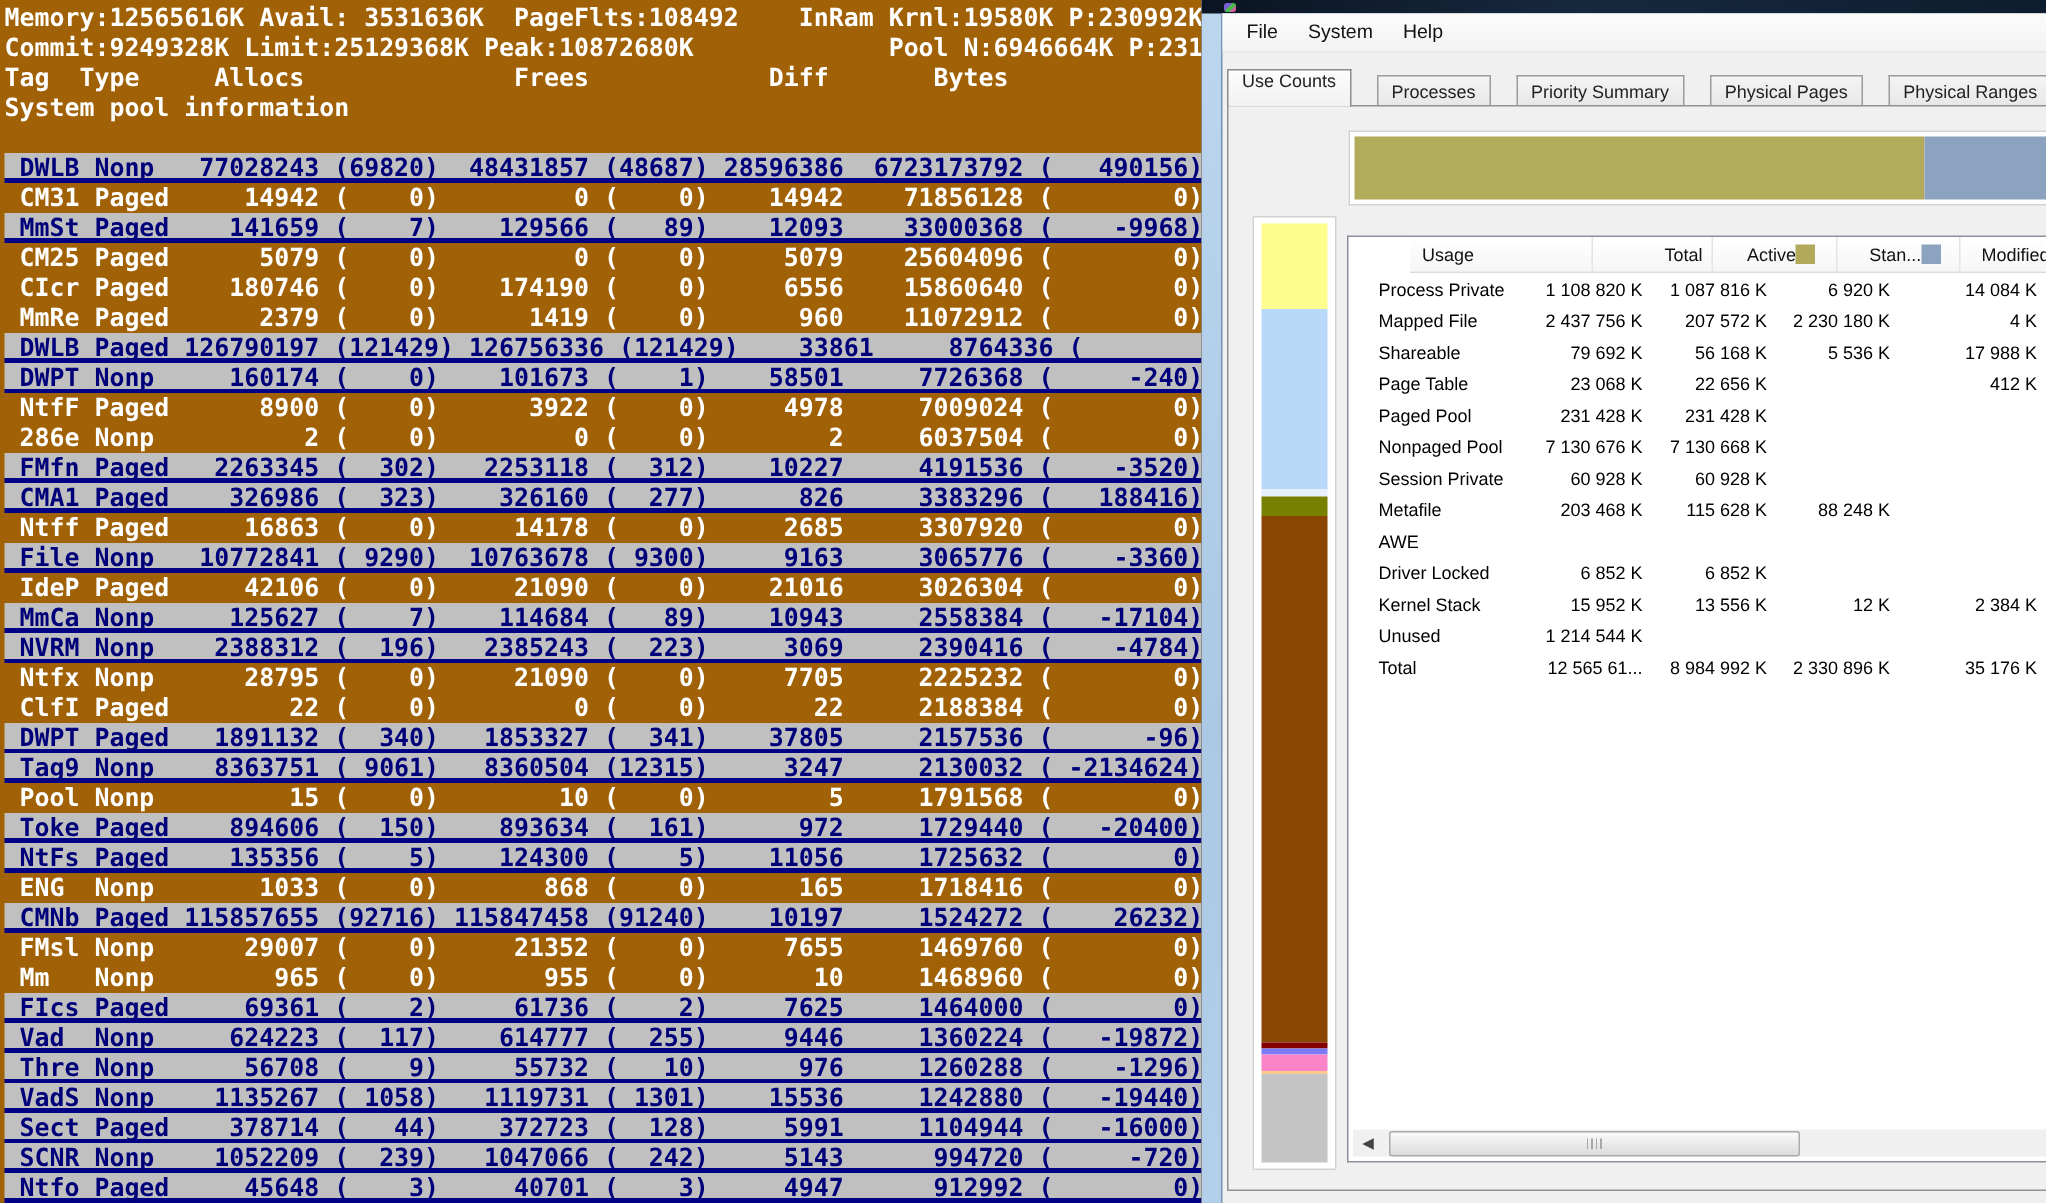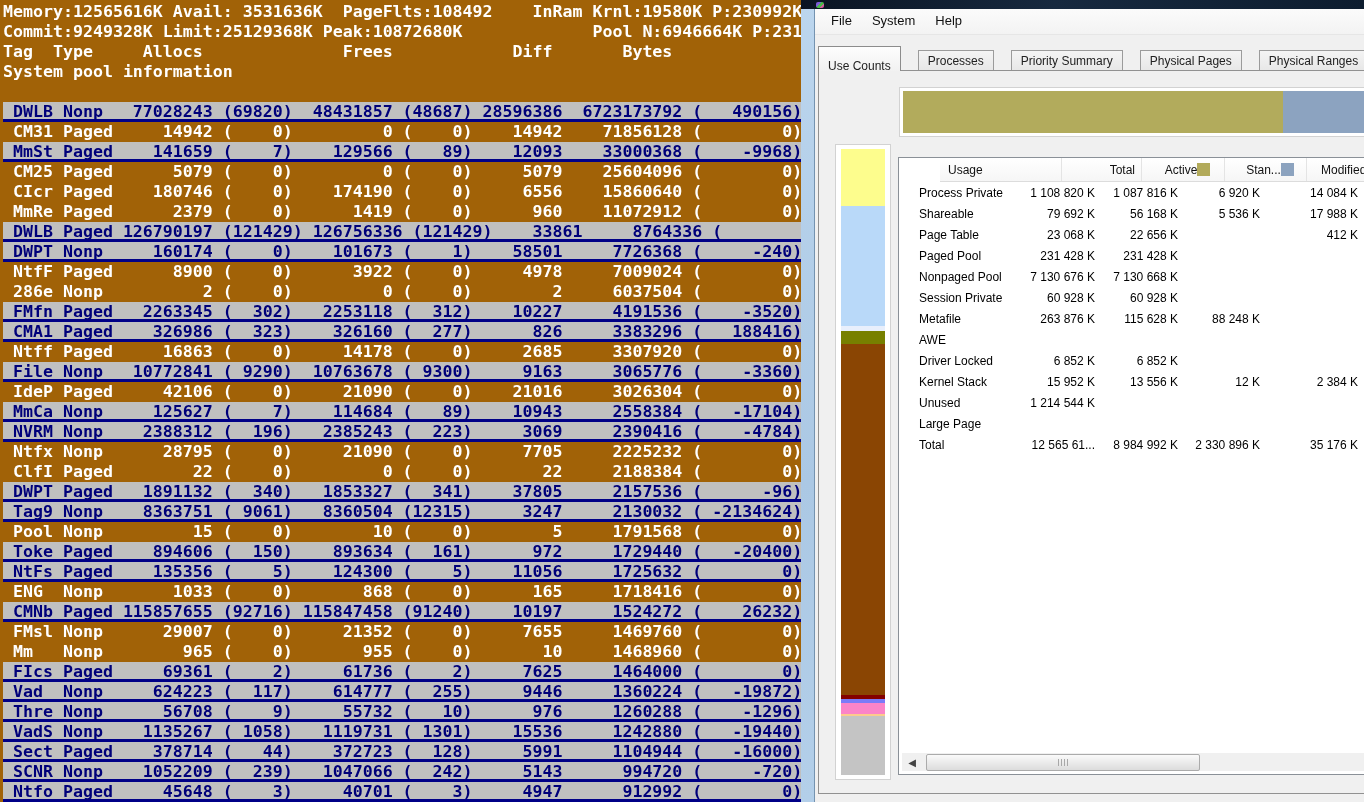--- a/index.html
+++ b/index.html
@@ -21,21 +21,21 @@
     background:linear-gradient(135deg,#7b5cd6 0 40%,#4db84d 40% 70%,#d65c9e 70%);}
   #client{position:absolute;left:13px;top:9px;right:0;bottom:0;background:#f0f0f0;border-left:1px solid #7493b0;}
   #menubar{position:absolute;left:14px;top:9px;right:0;height:25px;background:linear-gradient(#fbfbfb,#f3f3f3);
     border-bottom:1px solid #e6e6e6;padding-left:6px;}
   .menuitem{display:inline-block;padding:4px 10px 0 10px;font-size:13px;color:#111;height:21px;}
   
   #tabstrip{position:absolute;left:17px;top:46px;right:0;height:25px;display:flex;align-items:flex-end;}
   .tab{box-sizing:border-box;height:21px;padding:3px 9px 0 9px;font-size:12px;color:#222;white-space:nowrap;
     background:linear-gradient(#f4f4f4,#e7e7e7);border:1px solid #9b9b9b;border-bottom:none;margin-right:0;}
   .tab + .tab{border-left:1px solid #9b9b9b;margin-left:17px;}
-  .tab.active{height:25px;padding-top:12px;background:linear-gradient(#fdfdfd,#f1f1f1);border:1px solid #8c8c8c;
+  .tab.active{height:25px;padding-top:0;background:linear-gradient(#fdfdfd,#f1f1f1);border:1px solid #8c8c8c;
     border-bottom:none;position:relative;z-index:3;}
   #page{position:absolute;left:17px;top:70px;right:0;bottom:8px;background:#f0f0f0;
     border:1px solid #919191;border-right:none;z-index:1;}
 
   
   #barpanel{position:absolute;left:98px;top:87px;right:0;height:50px;background:#ffffff;
     border:1px solid #d2d2d2;border-right:none;box-sizing:border-box;padding:3px 0 3px 3px;z-index:2;}
   #stackbar{width:100%;height:100%;display:flex;}
   .stackseg{height:100%;}
 
@@ -173,20 +173,27 @@
         </div>
       <div id="tbody">
           <div class="trow">
             <div class="tcell first">Process Private</div>
             <div class="tcell">1 108 820 K</div>
             <div class="tcell">1 087 816 K</div>
             <div class="tcell">6 920 K</div>
             <div class="tcell">14 084 K</div>
           </div>
           <div class="trow">
+            <div class="tcell first">Mapped File</div>
+            <div class="tcell">2 437 756 K</div>
+            <div class="tcell">207 572 K</div>
+            <div class="tcell">2 230 180 K</div>
+            <div class="tcell">4 K</div>
+          </div>
+          <div class="trow">
             <div class="tcell first">Shareable</div>
             <div class="tcell">79 692 K</div>
             <div class="tcell">56 168 K</div>
             <div class="tcell">5 536 K</div>
             <div class="tcell">17 988 K</div>
           </div>
           <div class="trow">
             <div class="tcell first">Page Table</div>
             <div class="tcell">23 068 K</div>
             <div class="tcell">22 656 K</div>
@@ -209,21 +216,21 @@
           </div>
           <div class="trow">
             <div class="tcell first">Session Private</div>
             <div class="tcell">60 928 K</div>
             <div class="tcell">60 928 K</div>
             <div class="tcell"></div>
             <div class="tcell"></div>
           </div>
           <div class="trow">
             <div class="tcell first">Metafile</div>
-            <div class="tcell">263 876 K</div>
+            <div class="tcell">203 468 K</div>
             <div class="tcell">115 628 K</div>
             <div class="tcell">88 248 K</div>
             <div class="tcell"></div>
           </div>
           <div class="trow">
             <div class="tcell first">AWE</div>
             <div class="tcell"></div>
             <div class="tcell"></div>
             <div class="tcell"></div>
             <div class="tcell"></div>
@@ -243,27 +250,20 @@
             <div class="tcell">2 384 K</div>
           </div>
           <div class="trow">
             <div class="tcell first">Unused</div>
             <div class="tcell">1 214 544 K</div>
             <div class="tcell"></div>
             <div class="tcell"></div>
             <div class="tcell"></div>
           </div>
           <div class="trow">
-            <div class="tcell first">Large Page</div>
-            <div class="tcell"></div>
-            <div class="tcell"></div>
-            <div class="tcell"></div>
-            <div class="tcell"></div>
-          </div>
-          <div class="trow">
             <div class="tcell first">Total</div>
             <div class="tcell">12 565 61...</div>
             <div class="tcell">8 984 992 K</div>
             <div class="tcell">2 330 896 K</div>
             <div class="tcell">35 176 K</div>
           </div>
         </div>
       <div id="hscroll">
         <div id="hsarrow">◀</div>
         <div id="hsthumb">

